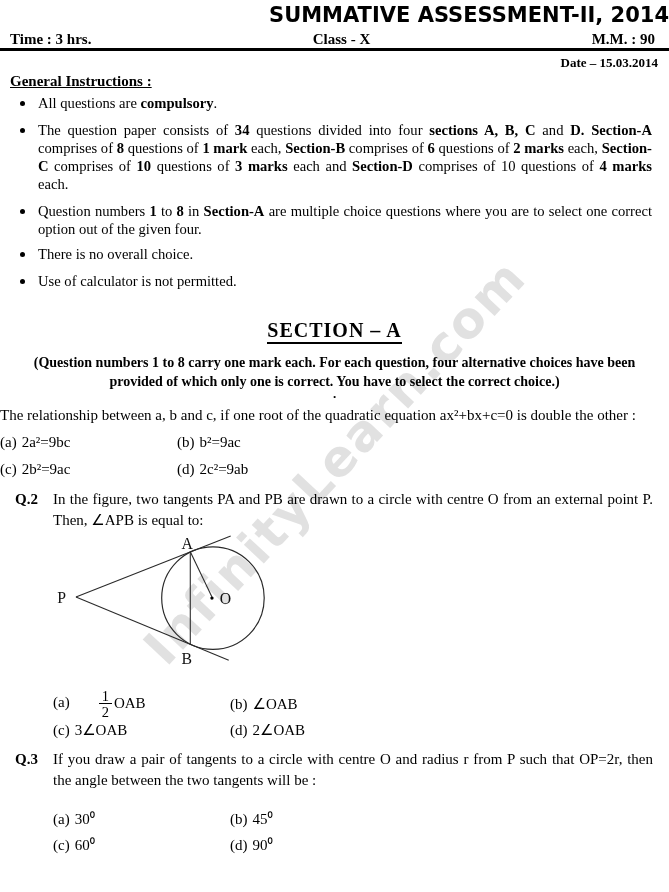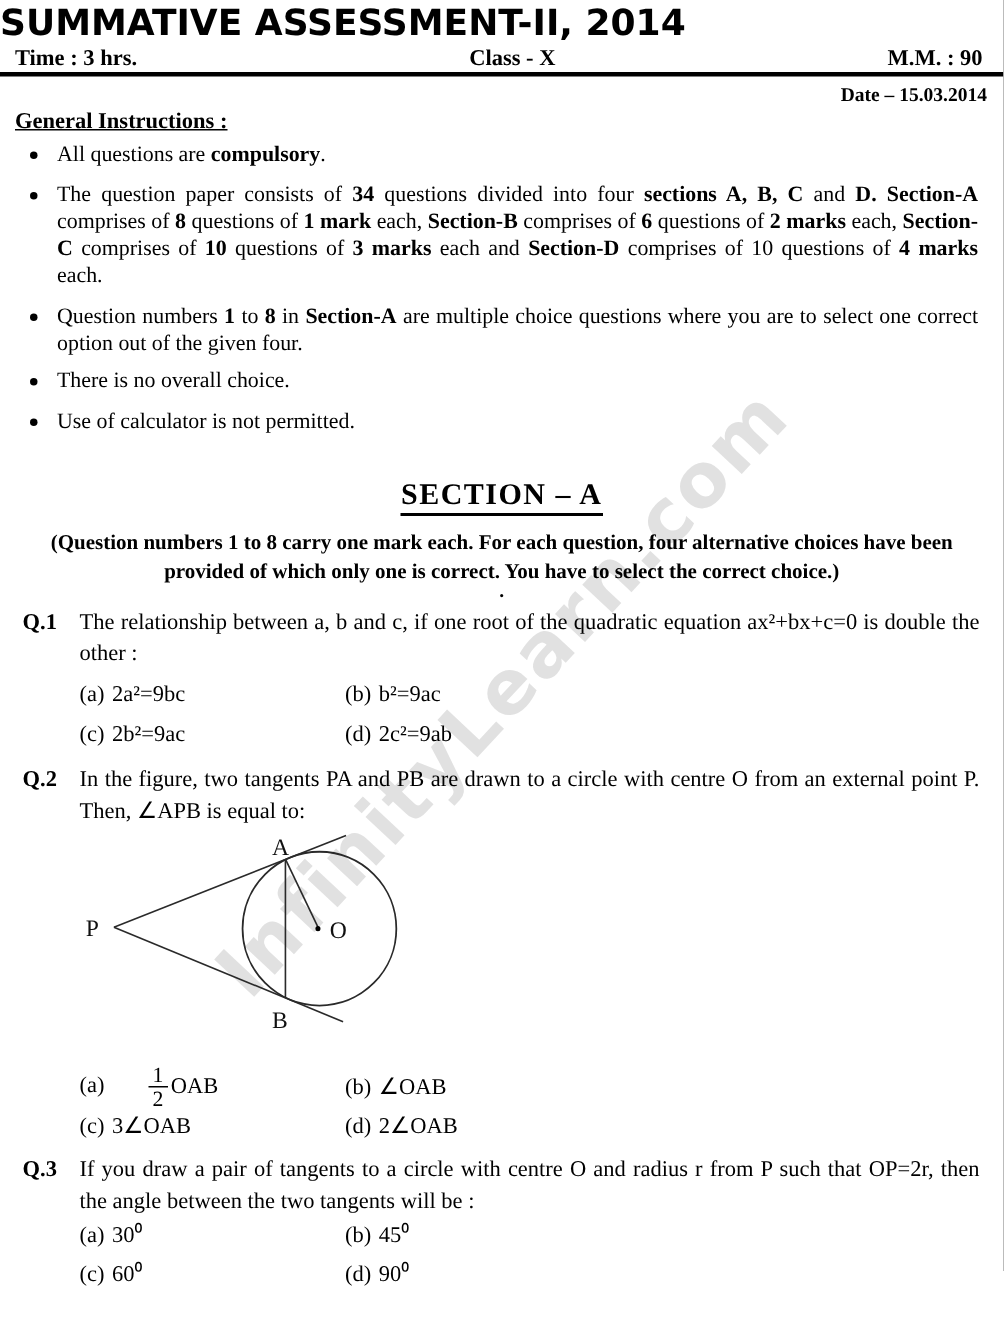--- a/index.html
+++ b/index.html
@@ -11,23 +11,23 @@
   }
   .content { position:relative; z-index:1; }
   .watermark {
     position:absolute; left:335px; top:462px; z-index:0;
     transform:translate(-50%,-50%) rotate(-47deg);
     font-family:"DejaVu Sans", sans-serif; font-weight:bold;
     font-size:50px; letter-spacing:2px; white-space:nowrap;
     color:#c9c9c9; opacity:0.55;
   }
   .title1 {
-    padding-top:2px; text-align:left;
+    padding-top:2px; text-align:right;
     font-family:"DejaVu Sans", sans-serif; font-weight:bold;
-    font-size:24px; line-height:26px;
+    font-size:21px; line-height:26px;
   }
   .title2 {
     text-align:center; font-weight:bold; font-size:19px;
     line-height:22px; letter-spacing:1px;
   }
   .meta-row {
     display:flex; justify-content:space-between; align-items:baseline;
     font-weight:bold; font-size:15px; line-height:18px;
     padding:0 14px 0 10px; margin-top:2px;
   }
@@ -67,21 +67,21 @@
     font-weight:bold; font-size:15px; line-height:21px; flex:none;
   }
   .qbody { flex:1; padding-right:16px; }
   .qtext { text-align:justify; font-size:15px; line-height:21px; }
   .optrow { display:flex; align-items:center; font-size:15px; line-height:19px; }
   .optrow .cell1 { width:177px; flex:none; }
   .optrow .cell2 { flex:1; }
   .okey { margin-right:5px; }
   .q1 .optrow1 { margin-top:7px; } .q1 .optrow2 { margin-top:8px; }
   .q2 .optrow1 { margin-top:14px; height:34px; } .q2 .optrow2 { margin-top:0; }
-  .q3 .optrow1 { margin-top:3px;font-family:Liberation Serif, serif; } .q3 .optrow2 { margin-top:7px; }
+  .q3 .optrow1 { margin-top:19px;font-family:Liberation Serif, serif; } .q3 .optrow2 { margin-top:7px; }
   .frac {
     display:inline-block; vertical-align:middle; text-align:center;
     margin:0 2px 0 24px; font-size:14.5px;
   }
   .frac .num { display:block; line-height:14px; padding:0 3px; }
   .frac .den { display:block; line-height:16px; border-top:1.2px solid #000; padding:0 3px; }
   .figure-wrap { margin:4px 0 0 -8px; width:330px; height:138px; }
   svg text { font-family:"Liberation Serif", serif; font-size:16px; fill:#111; }
 </style>
 </head>
@@ -130,21 +130,20 @@
     <div class="section-title-wrap">
       <span class="section-title">SECTION – A</span>
     </div>
     <div class="section-note">
       <div>(Question numbers 1 to 8 carry one mark each. For each question, four alternative choices have been</div>
       <div>provided of which only one is correct. You have to select the correct choice.)</div>
     </div>
     <div class="center-dot">.</div>
 
     <div class="question q1">
-      <div class="qlabel">Q.1</div>
       <div class="qbody">
         <div class="qtext">The relationship between a, b and c, if one root of the quadratic equation ax²+bx+c=0 is double the other :</div>
         <div class="optrow optrow1">
           <div class="cell1">
             <span class="okey">(a)</span><span>2a²=9bc</span>
           </div>
           <div class="cell2">
             <span class="okey">(b)</span><span>b²=9ac</span>
           </div>
         </div>

